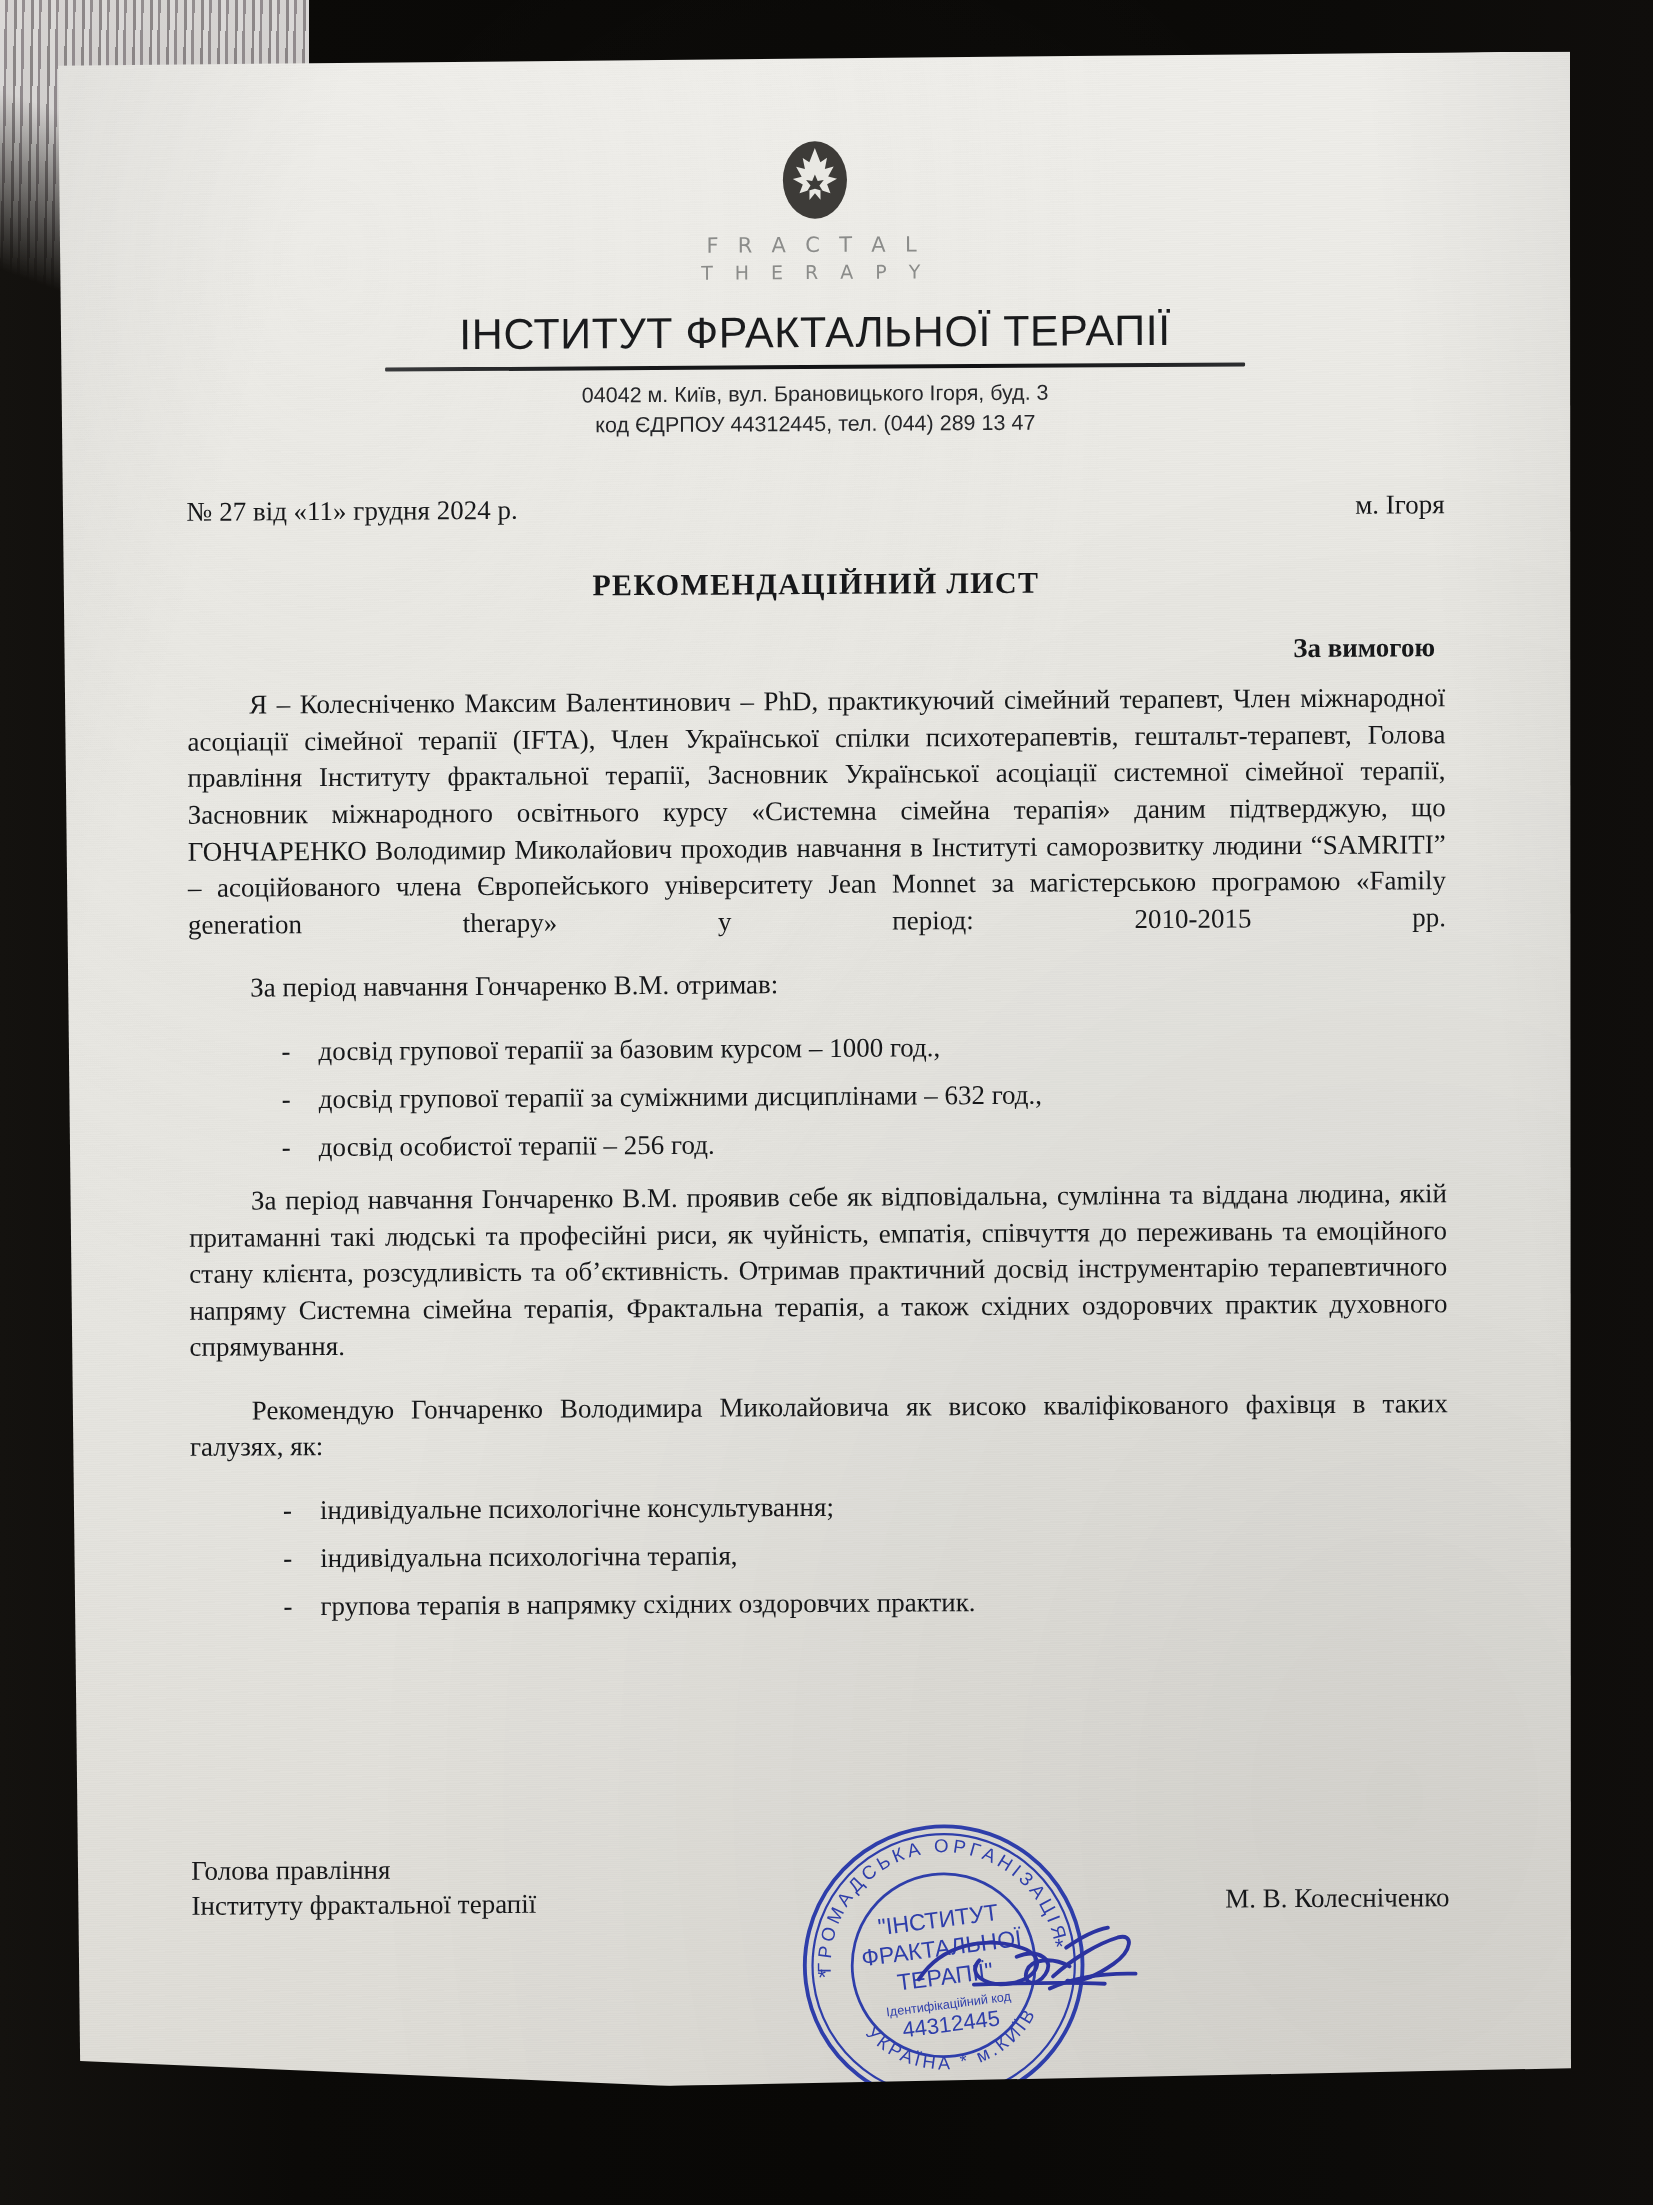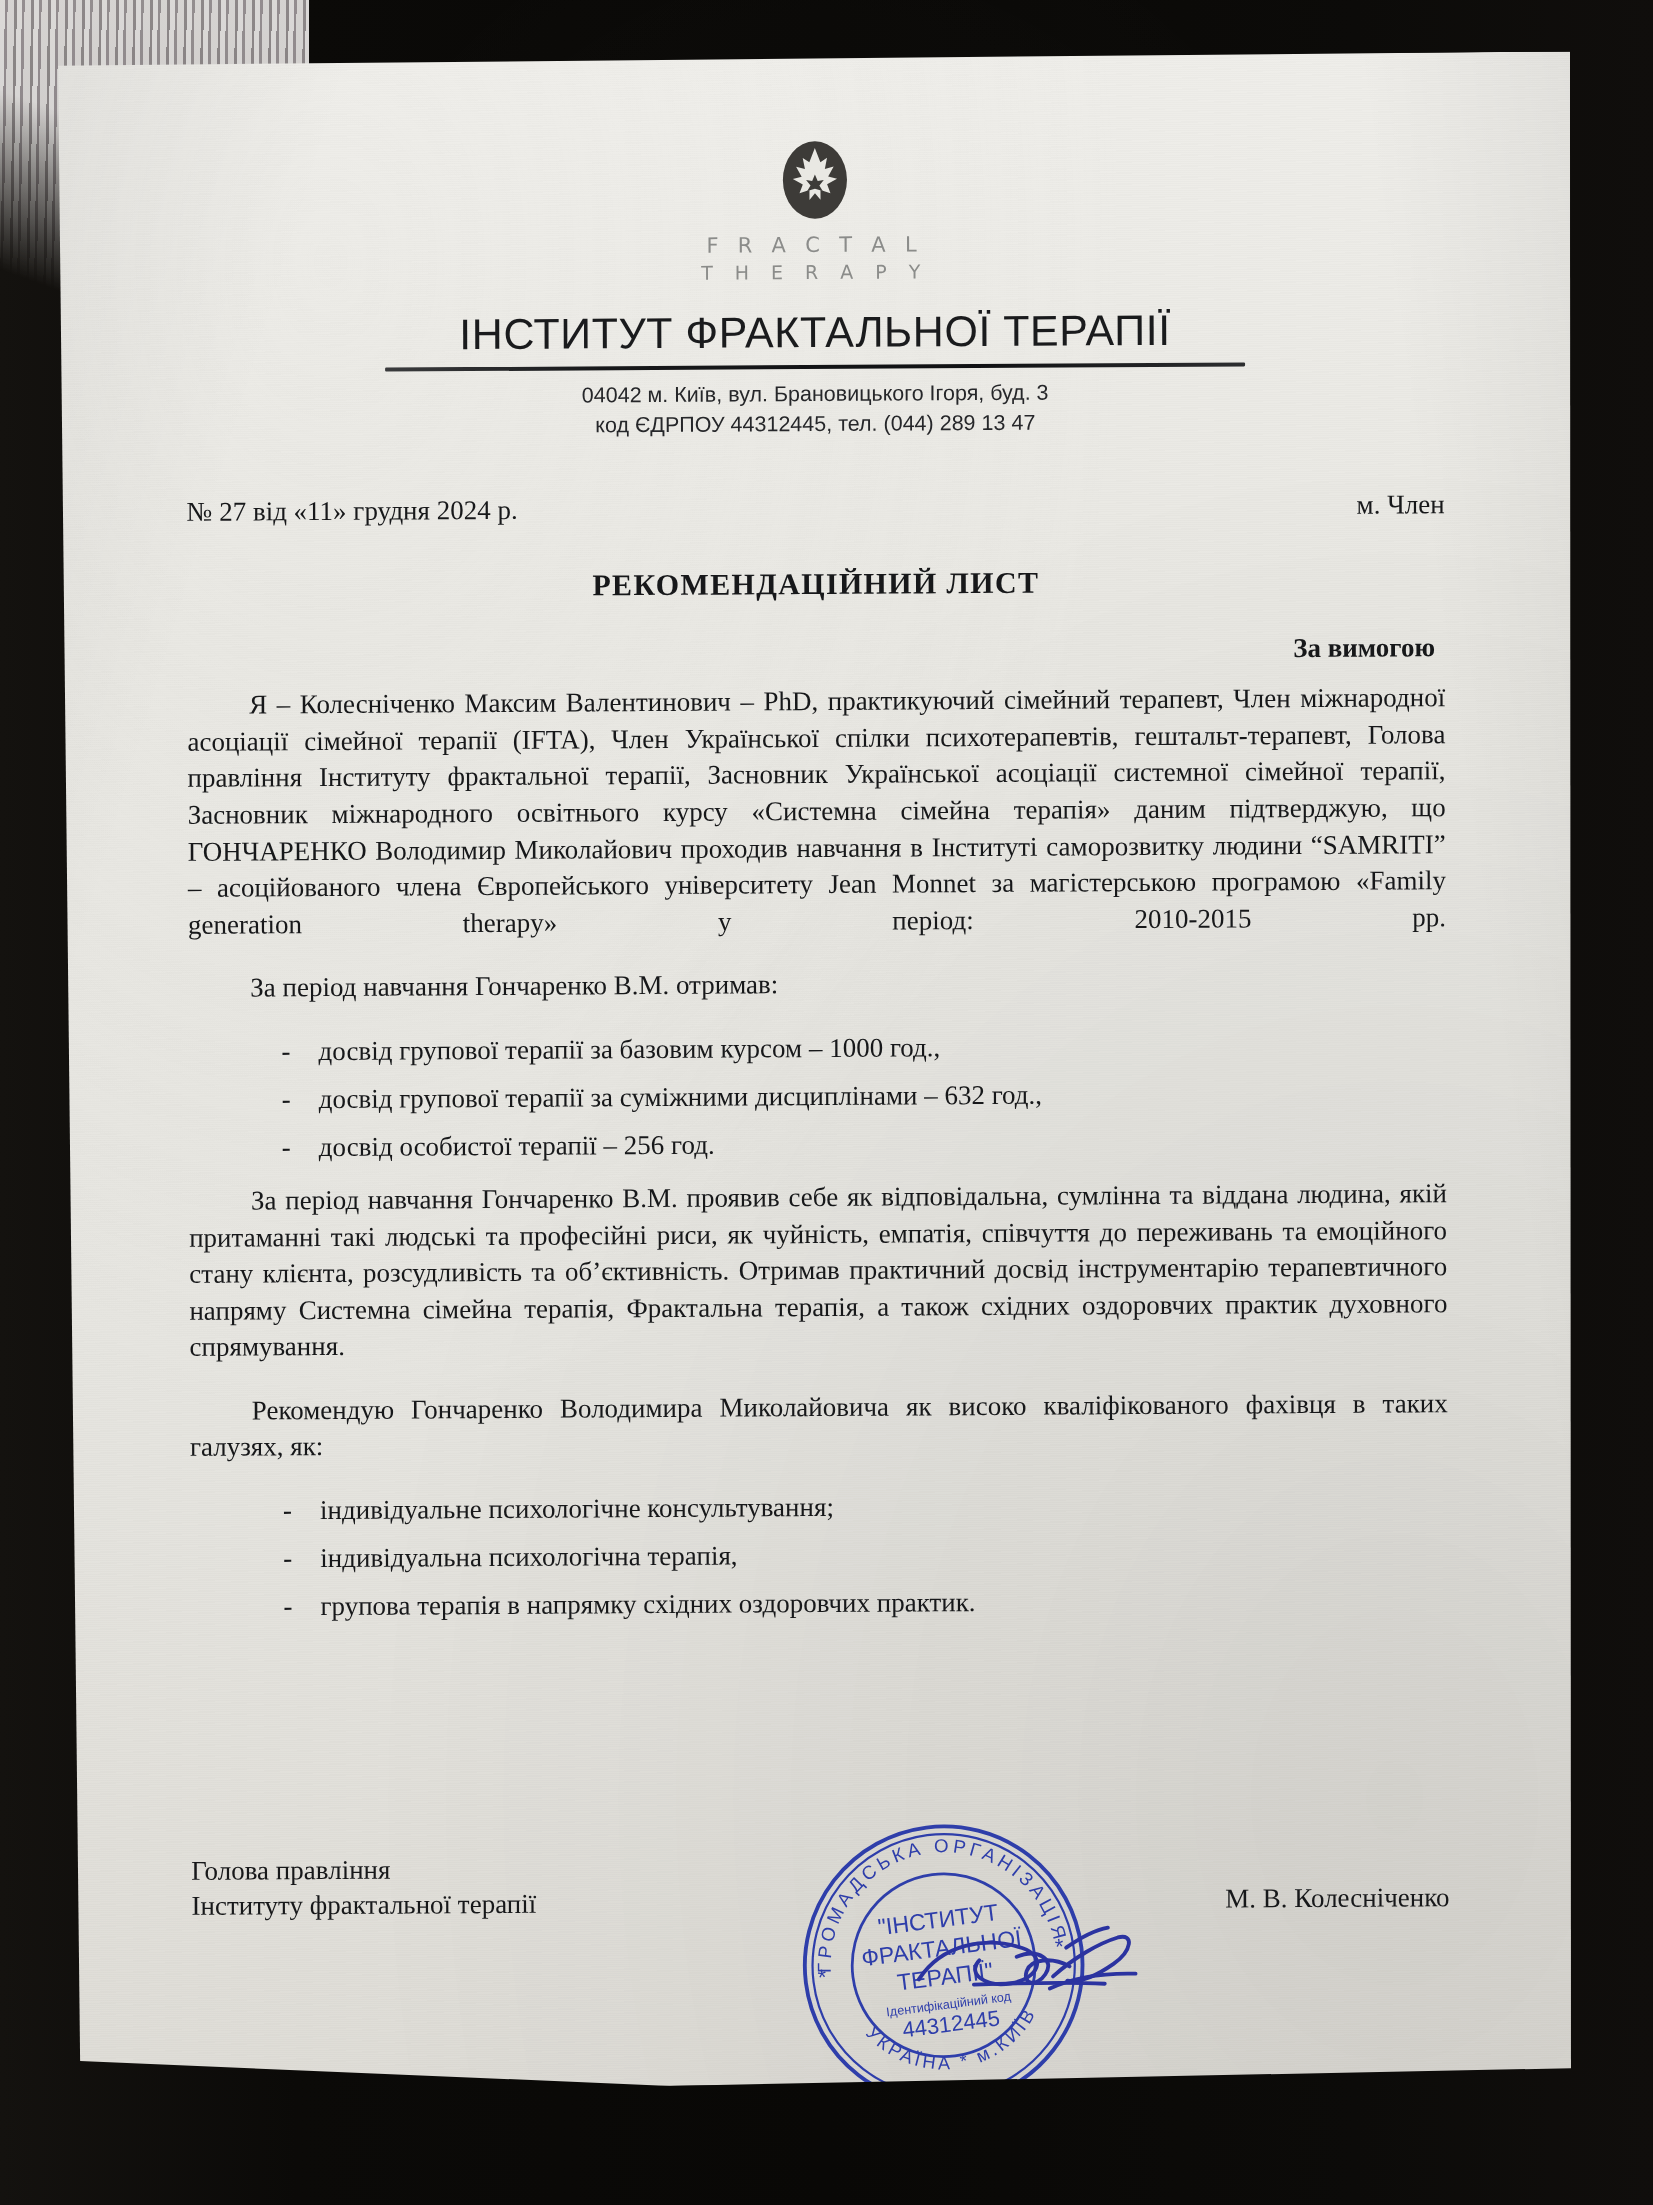--- a/index.html
+++ b/index.html
@@ -178,21 +178,21 @@
 
     <div class="org-title">ІНСТИТУТ ФРАКТАЛЬНОЇ ТЕРАПІЇ</div>
     <div class="rule"></div>
     <div class="org-addr">
       <div>04042 м. Київ, вул. Брановицького Ігоря, буд. 3</div>
       <div>код ЄДРПОУ 44312445, тел. (044) 289 13 47</div>
     </div>
 
     <div class="refline">
       <span>№ 27 від «11» грудня 2024 р.</span>
-      <span>м. Член</span>
+      <span>м. Ігоря</span>
     </div>
 
     <div class="doc-title">РЕКОМЕНДАЦІЙНИЙ ЛИСТ</div>
     <div class="ondemand">За вимогою</div>
 
     <p class="para">Я – Колеснiченко Максим Валентинович – PhD, практикуючий сімейний терапевт, Член міжнародної асоціації сімейної терапії (IFTA), Член Української спілки психотерапевтів, гештальт-терапевт, Голова правління Інституту фрактальної терапії, Засновник Української асоціації системної сімейної терапії, Засновник міжнародного освітнього курсу «Системна сімейна терапія» даним підтверджую, що ГОНЧАРЕНКО Володимир Миколайович проходив навчання в Інституті саморозвитку людини “SAMRITI” – асоційованого члена Європейського університету Jean Monnet за магістерською програмою «Family generation therapy» у період: 2010-2015 рр.</p>
 
     <p class="para last-natural tight">За період навчання Гончаренко В.М. отримав:</p>
 
     <ul class="bullets">

